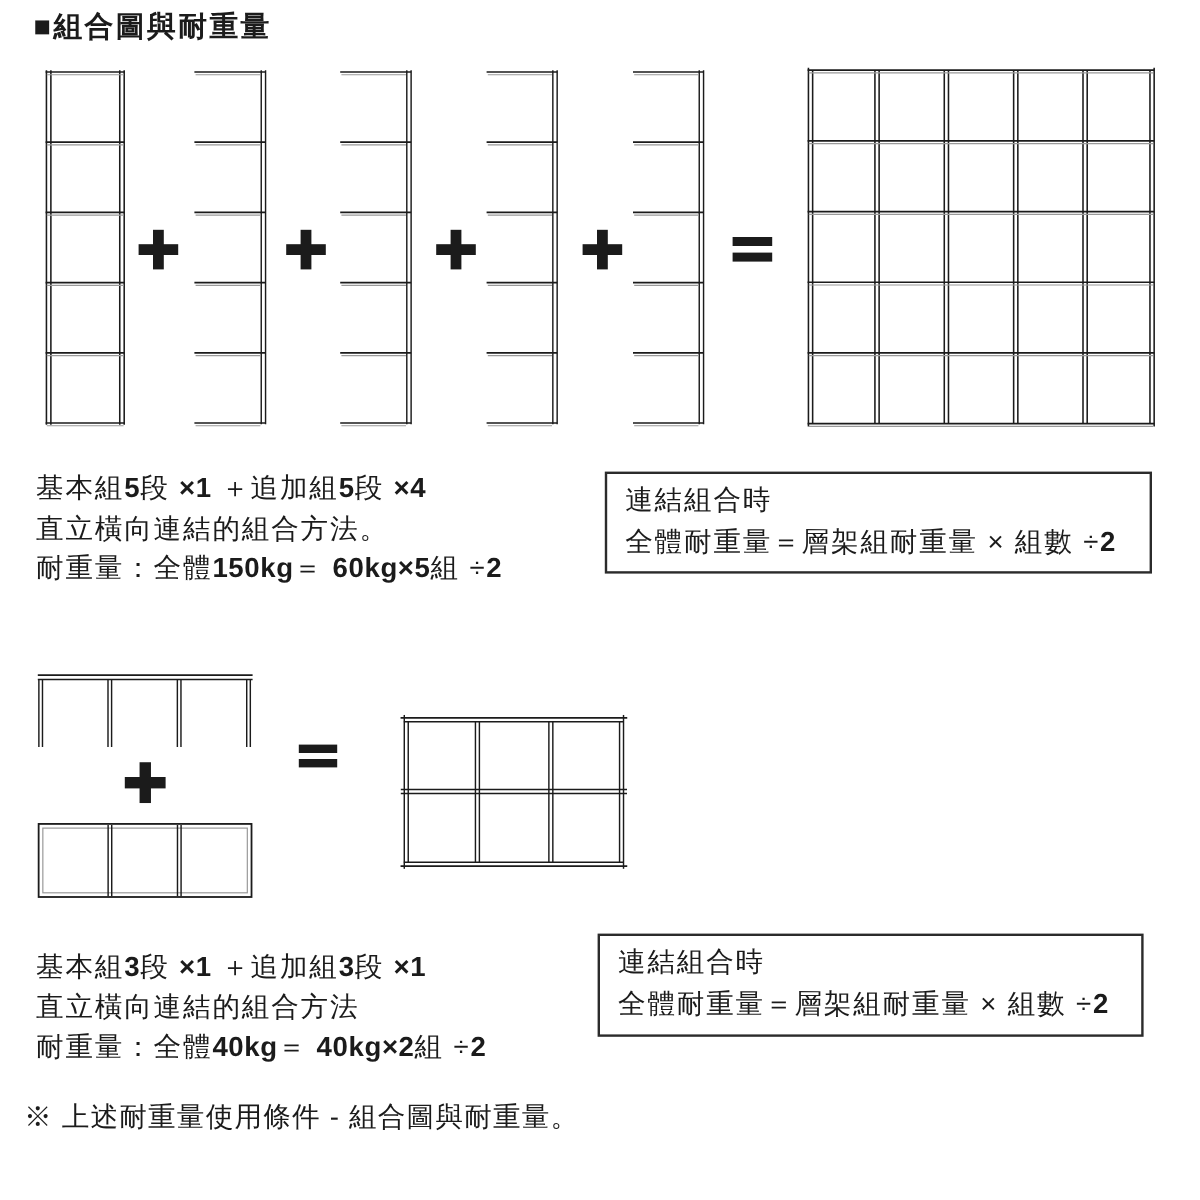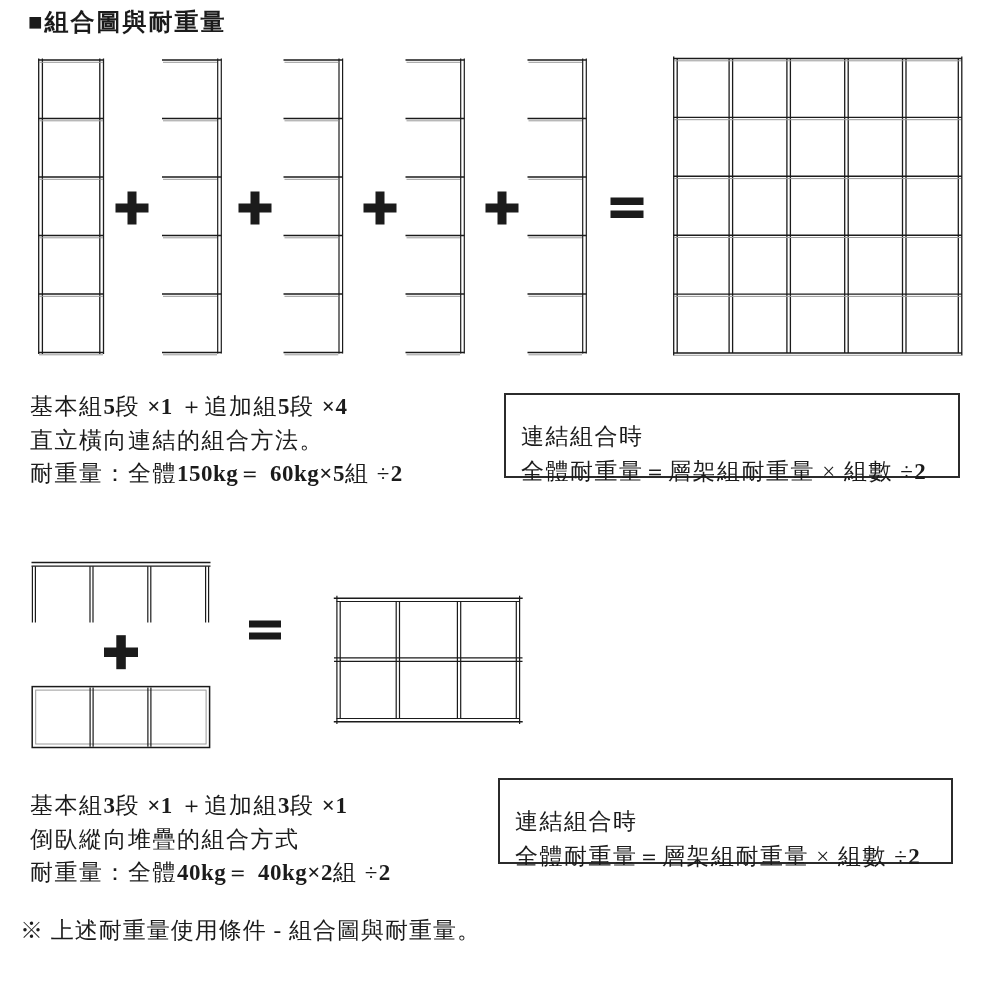--- a/index.html
+++ b/index.html
@@ -1,27 +1,27 @@
 <!DOCTYPE html>
 <html><head>
 <meta charset="utf-8">
 <style>
   html,body{margin:0;padding:0;background:#ffffff;}
   .page{
     position:relative;width:1000px;height:1000px;background:#ffffff;
-    font-family:Liberation Serif, serif;color:#1b1b1b;overflow:hidden;
+    font-family:Liberation Sans, sans-serif;color:#1b1b1b;overflow:hidden;
   }
   .abs{position:absolute;}
   .title{font-size:24px;font-weight:700;letter-spacing:2px;}
   .cjk{font-size:23px;letter-spacing:1.5px;line-height:33px;white-space:nowrap;}
   .cap{line-height:33.5px;}
   .b{font-weight:700;letter-spacing:0.5px;}
   .notebox{
     border:2px solid #2b2b2b;box-sizing:border-box;
-    padding:24px 8px 0 15px;background:#ffffff;
+    padding:4px 8px 0 15px;background:#ffffff;
   }
   .notebox .nline{font-size:23px;letter-spacing:1.5px;line-height:35px;white-space:nowrap;}
   .footnote{font-size:23px;letter-spacing:1px;line-height:35.5px;white-space:nowrap;}
   svg{display:block;}
 </style>
 </head>
 <body>
 
 <div class="page">
 
@@ -248,21 +248,21 @@
     <div class="cjk cap"><span>耐重量：全體</span><span class="b">150kg</span><span>＝ </span><span class="b">60kg×5</span><span>組 </span><span>÷</span><span class="b">2</span></div>
   </div>
 
   <div class="abs notebox" style="left:504px;top:393px;width:456px;height:85px;">
     <div class="nline">連結組合時</div>
     <div class="nline"><span>全體耐重量＝層架組耐重量 × 組數 </span><span>÷</span><span class="b">2</span></div>
   </div>
 
   <div class="abs" style="left:30px;top:789px;">
     <div class="cjk cap"><span>基本組</span><span class="b">3</span><span>段 </span><span class="b">×1</span><span> ＋追加組</span><span class="b">3</span><span>段 </span><span class="b">×1</span></div>
-    <div class="cjk cap">倒臥縱向堆疊的組合方式</div>
+    <div class="cjk cap">直立橫向連結的組合方法</div>
     <div class="cjk cap"><span>耐重量：全體</span><span class="b">40kg</span><span>＝ </span><span class="b">40kg×2</span><span>組 </span><span>÷</span><span class="b">2</span></div>
   </div>
 
   <div class="abs notebox" style="left:498px;top:778px;width:455px;height:86px;">
     <div class="nline">連結組合時</div>
     <div class="nline"><span>全體耐重量＝層架組耐重量 × 組數 </span><span>÷</span><span class="b">2</span></div>
   </div>
 
   <div class="abs" style="left:20px;top:913px;">
     <div class="footnote">※ 上述耐重量使用條件 - 組合圖與耐重量。</div>

